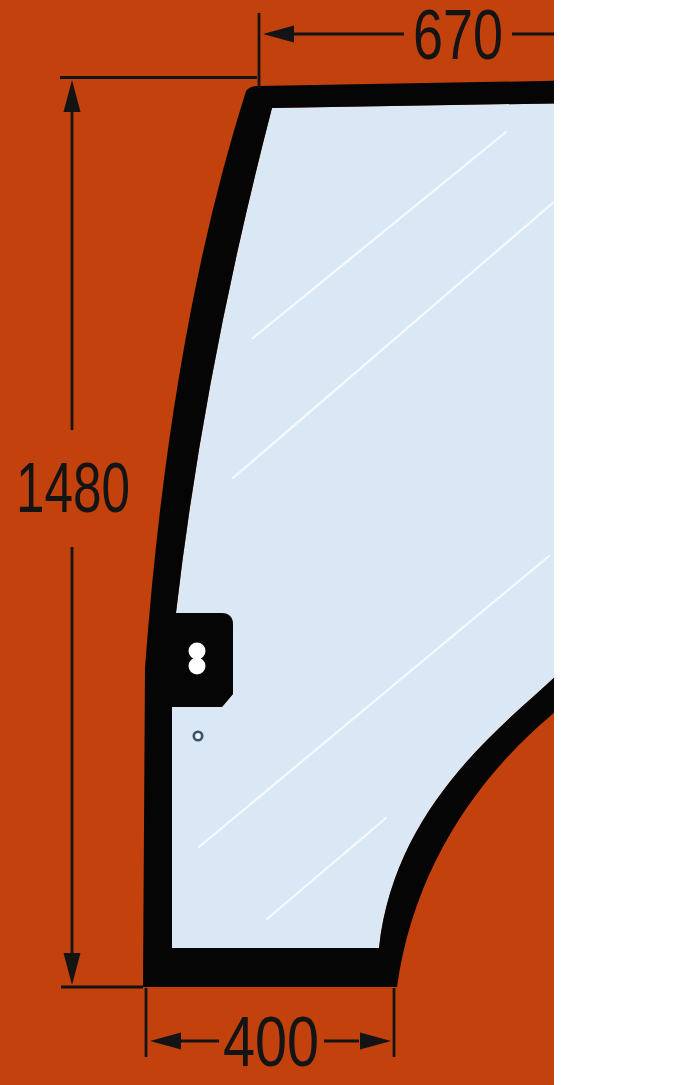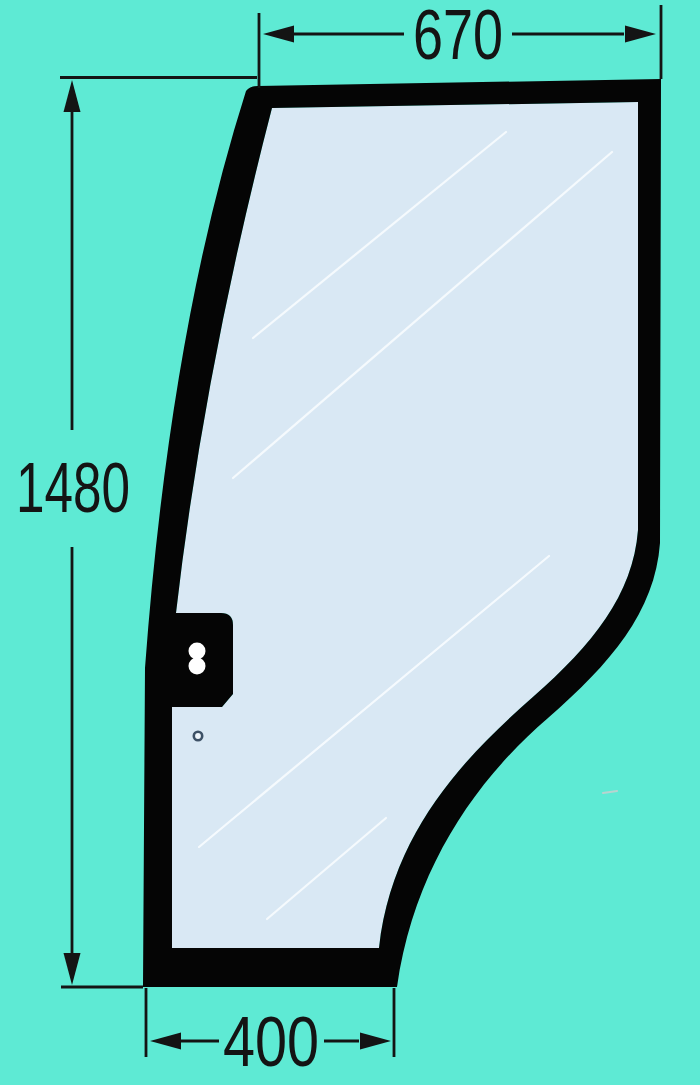--- a/index.html
+++ b/index.html
@@ -3,23 +3,23 @@
 <meta charset="utf-8">
 <style>
   html, body {
     margin: 0;
     padding: 0;
     background: #ffffff;
     font-family: "Liberation Sans", sans-serif;
   }
   .drawing-canvas {
     position: relative;
-    width: 700px;
+    width: 554px;
     height: 1085px;
-    background: #5eead4;
+    background: #c2410c;
     overflow: hidden;
   }
   .drawing-canvas svg {
     display: block;
     width: 700px;
     height: 1085px;
   }
   text.dim-value {
     font-family: "Liberation Sans", sans-serif;
     font-size: 70px;

